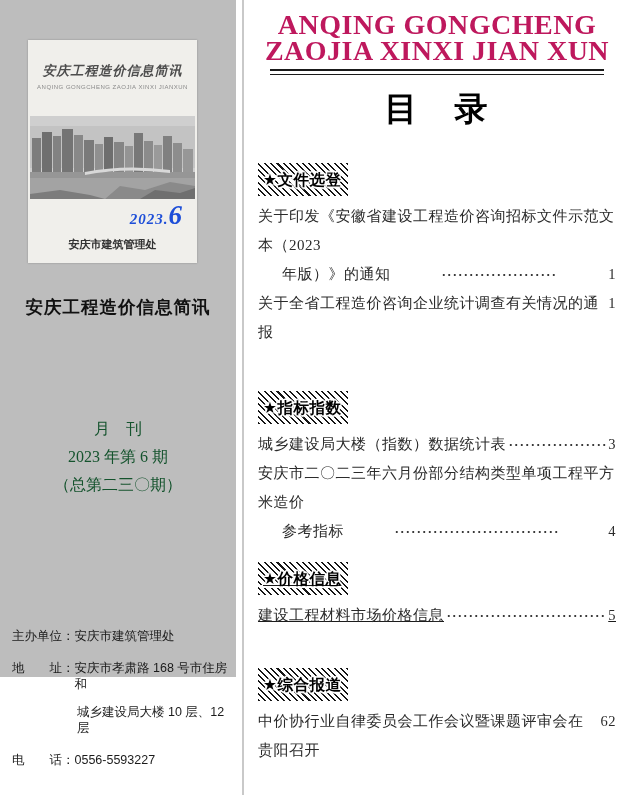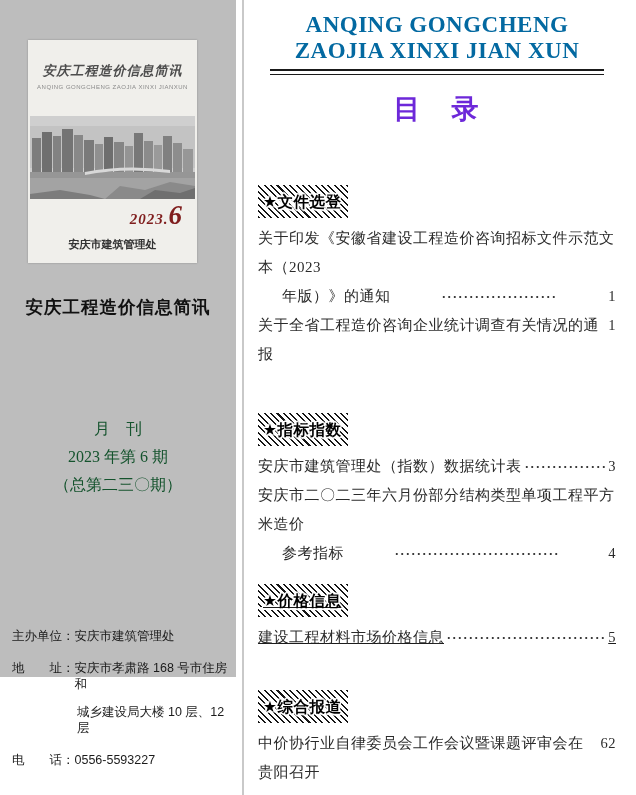--- a/index.html
+++ b/index.html
@@ -29,21 +29,21 @@
     letter-spacing:1px;
   }
   .cover-pinyin {
     position:absolute; top:44px; left:0; width:100%; text-align:center;
     font-size:6px; color:#8a8a8a; letter-spacing:.5px;
     font-family:"Liberation Sans","DejaVu Sans",sans-serif;
   }
   .cover-photo { position:absolute; top:76px; left:2px; width:165px; height:83px; display:block; }
   .cover-issue {
     position:absolute; top:160px; right:14px; text-align:center;
-    font-style:italic; font-weight:bold; color:#7f1d1d; font-size:15px; letter-spacing:1px;
+    font-style:italic; font-weight:bold; color:#1d4ed8; font-size:15px; letter-spacing:1px;
   }
   .cover-issue .big { font-size:27px; }
   .cover-publisher {
     position:absolute; top:197px; left:0; width:100%; text-align:center;
     font-size:11px; font-weight:bold; color:#333;
     font-family:"Liberation Sans","DejaVu Sans",sans-serif;
   }
 
   .sb-heading {
     position:absolute; top:295px; left:0; width:100%; text-align:center;
@@ -64,34 +64,34 @@
   .sb-info .lbl { white-space:pre; flex:none; }
   .sb-info .val { }
   .sb-info .indent { padding-left:65px; }
 
   
   .page {
     position:absolute; left:244px; top:0; width:392px; height:795px;
     background:#fff; padding:12px 20px 0 14px;
   }
   .en-title {
-    text-align:center; font-weight:bold; font-size:23px; line-height:26px;
-    letter-spacing:.5px; color:#0369a1;
+    text-align:center; font-weight:bold; font-size:28px; line-height:26px;
+    letter-spacing:.5px; color:#be185d;
   }
   .double-rule {
     margin:5px 12px 0 12px; height:6px;
     border-top:2px solid #1a1a1a; border-bottom:1px solid #1a1a1a;
   }
   .toc-title {
-    text-align:center; font-size:27px; font-weight:bold; color:#6d28d9;
+    text-align:center; font-size:33px; font-weight:bold; color:#000000;
     margin-top:16px; height:36px; line-height:36px; letter-spacing:2px;
   }
 
   .section { margin-top:44px; }
-  .section.first { margin-top:58px; }
+  .section.first { margin-top:36px; }
   .section.s3 { margin-top:16px;text-decoration:underline; }
   .section.s4 { margin-top:38px; }
   .sec-header {
     width:90px; height:33px; line-height:33px; padding-left:5px;
     background:repeating-linear-gradient(45deg,#161616 0 1.5px,#ffffff 1.5px 4.5px);
     font-size:15.5px; font-weight:bold; color:#000; letter-spacing:.5px;
     font-family:"Liberation Sans","DejaVu Sans",sans-serif;
     text-shadow:-1px -1px 0 #fff,1px -1px 0 #fff,-1px 1px 0 #fff,1px 1px 0 #fff,
                  0 -2px 1px #fff,0 2px 1px #fff,-2px 0 1px #fff,2px 0 1px #fff;
     margin-bottom:6px;
@@ -203,21 +203,21 @@
     <div class="toc-line">
       <span>关于全省工程造价咨询企业统计调查有关情况的通报</span>
       <span class="leader"></span>
       <span class="pnum">1</span>
     </div>
   </div>
 
   <div class="section">
     <div class="sec-header">★指标指数</div>
     <div class="toc-line">
-      <span>安庆市建筑管理处（指数）数据统计表</span>
+      <span>城乡建设局大楼（指数）数据统计表</span>
       <span class="leader"></span>
       <span class="pnum">3</span>
     </div>
     <div class="toc-line">
       <span>安庆市二〇二三年六月份部分结构类型单项工程平方米造价</span>
     </div>
     <div class="toc-line cont">
       <span>参考指标</span>
       <span class="leader"></span>
       <span class="pnum">4</span>

